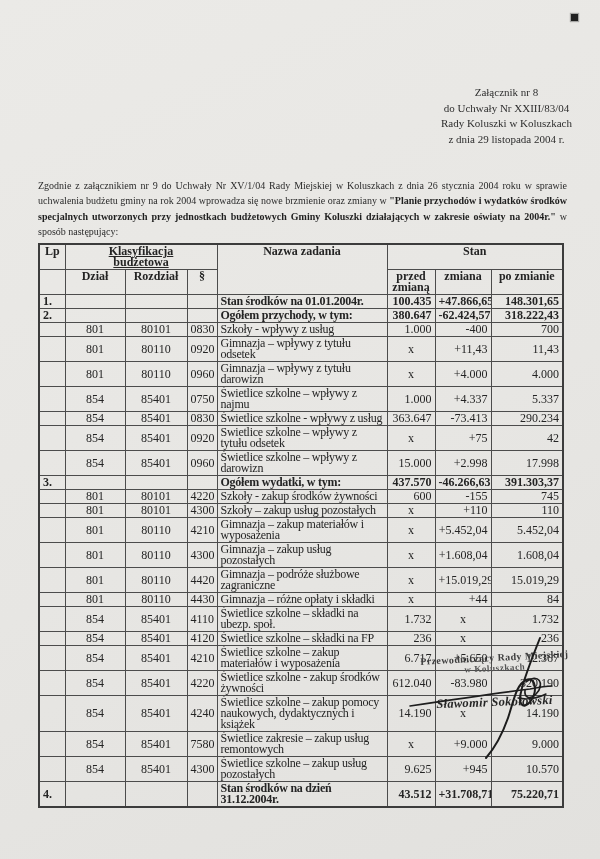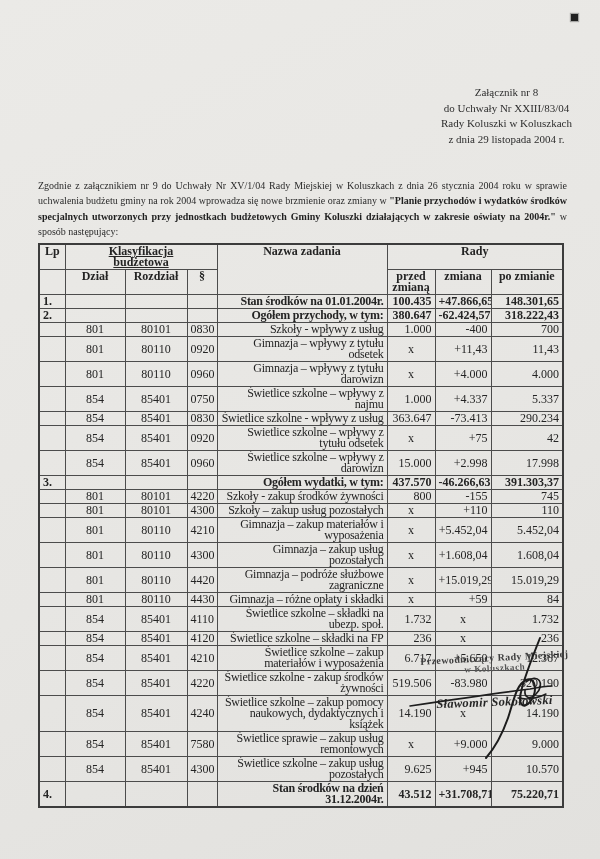--- a/index.html
+++ b/index.html
@@ -27,21 +27,21 @@
   col.c-lp{width:26px;}
   col.c-dzial{width:60px;}
   col.c-rozdzial{width:62px;}
   col.c-par{width:30px;}
   col.c-nazwa{width:170px;}
   col.c-przed{width:48px;}
   col.c-zmiana{width:56px;}
   col.c-po{width:72px;}
   td.c-lp{text-align:left;font-weight:bold;}
   td.c-dzial,td.c-rozdzial,td.c-par{text-align:center;}
-  td.c-nazwa{text-align:right;letter-spacing:-0.25px;}
+  td.c-nazwa{text-align:left;letter-spacing:-0.25px;}
   td.c-num{text-align:right;}
   td.c-num.xval{text-align:center;}
   tr.bold td{font-weight:bold;}
 
   .sig{position:absolute;left:392px;top:652px;width:205px;}
   .stamp{transform:rotate(-3deg);color:#3e3e3e;text-align:center;}
   .stamp-l1{font-size:10px;font-weight:bold;letter-spacing:0.4px;white-space:nowrap;}
   .stamp-l2{font-size:9px;font-weight:bold;letter-spacing:0.6px;color:#555;}
   .sig-name{margin-top:22px;text-align:center;font-style:italic;font-weight:bold;font-size:12.5px;color:#262626;transform:rotate(-2deg);letter-spacing:0.3px;}
   .sig-svg{position:absolute;left:-12px;top:-18px;pointer-events:none;}
@@ -71,21 +71,21 @@
       <col class="c-zmiana">
       <col class="c-po">
   </colgroup>
   <thead>
     <tr>
       <th>Lp</th>
       <th colspan="3" class="h-klas">
           <div class="wrapbox">Klasyfikacja budżetowa</div>
         </th>
       <th rowspan="2">Nazwa zadania</th>
-      <th colspan="3" class="h-plan">Rady</th>
+      <th colspan="3" class="h-plan">Stan</th>
     </tr>
     <tr>
       <th></th>
       <th>Dział</th>
       <th style="word-break:break-all;margin-left:16px;">Rozdział</th>
       <th>§</th>
       <th>przed zmianą</th>
       <th>zmiana</th>
       <th>po zmianie</th>
     </tr>
@@ -190,21 +190,21 @@
         <td class="c-num">437.570</td>
         <td class="c-num">-46.266,63</td>
         <td class="c-num">391.303,37</td>
       </tr>
       <tr>
         <td class="c-lp"></td>
         <td class="c-dzial">801</td>
         <td class="c-rozdzial">80101</td>
         <td class="c-par">4220</td>
         <td class="c-nazwa">Szkoły - zakup środków żywności</td>
-        <td class="c-num">800</td>
+        <td class="c-num">600</td>
         <td class="c-num">-155</td>
         <td class="c-num">745</td>
       </tr>
       <tr>
         <td class="c-lp"></td>
         <td class="c-dzial">801</td>
         <td class="c-rozdzial">80101</td>
         <td class="c-par">4300</td>
         <td class="c-nazwa">Szkoły – zakup usług pozostałych</td>
         <td class="c-num xval">x</td>
@@ -241,21 +241,21 @@
         <td class="c-num">+15.019,29</td>
         <td class="c-num">15.019,29</td>
       </tr>
       <tr>
         <td class="c-lp"></td>
         <td class="c-dzial">801</td>
         <td class="c-rozdzial">80110</td>
         <td class="c-par">4430</td>
         <td class="c-nazwa">Gimnazja – różne opłaty i składki</td>
         <td class="c-num xval">x</td>
-        <td class="c-num">+59</td>
+        <td class="c-num">+44</td>
         <td class="c-num">84</td>
       </tr>
       <tr>
         <td class="c-lp"></td>
         <td class="c-dzial">854</td>
         <td class="c-rozdzial">85401</td>
         <td class="c-par">4110</td>
         <td class="c-nazwa">Świetlice szkolne – składki na ubezp. społ.</td>
         <td class="c-num">1.732</td>
         <td class="c-num xval">x</td>
@@ -280,40 +280,40 @@
         <td class="c-num">6.717</td>
         <td class="c-num">+5.650</td>
         <td class="c-num">12.367</td>
       </tr>
       <tr>
         <td class="c-lp"></td>
         <td class="c-dzial">854</td>
         <td class="c-rozdzial">85401</td>
         <td class="c-par">4220</td>
         <td class="c-nazwa">Świetlice szkolne - zakup środków żywności</td>
-        <td class="c-num">519.506</td>
+        <td class="c-num">612.040</td>
         <td class="c-num">-83.980</td>
         <td class="c-num">320.190</td>
       </tr>
       <tr>
         <td class="c-lp"></td>
         <td class="c-dzial">854</td>
         <td class="c-rozdzial">85401</td>
         <td class="c-par">4240</td>
         <td class="c-nazwa">Świetlice szkolne – zakup pomocy naukowych, dydaktycznych i książek</td>
         <td class="c-num">14.190</td>
         <td class="c-num xval">x</td>
         <td class="c-num">14.190</td>
       </tr>
       <tr>
         <td class="c-lp"></td>
         <td class="c-dzial">854</td>
         <td class="c-rozdzial">85401</td>
         <td class="c-par">7580</td>
-        <td class="c-nazwa">Świetlice sprawie – zakup usług remontowych</td>
+        <td class="c-nazwa">Świetlice zakresie – zakup usług remontowych</td>
         <td class="c-num xval">x</td>
         <td class="c-num">+9.000</td>
         <td class="c-num">9.000</td>
       </tr>
       <tr>
         <td class="c-lp"></td>
         <td class="c-dzial">854</td>
         <td class="c-rozdzial">85401</td>
         <td class="c-par">4300</td>
         <td class="c-nazwa">Świetlice szkolne – zakup usług pozostałych</td>

